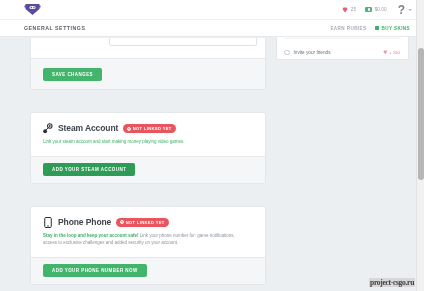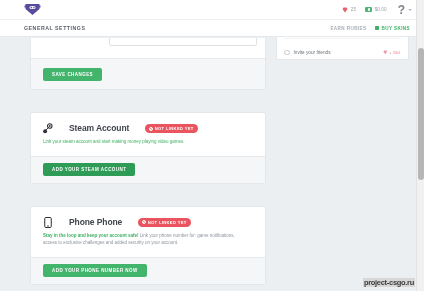--- a/index.html
+++ b/index.html
@@ -214,21 +214,21 @@
   .account-card {
     margin-top: 22px;
     position: relative;
   }
   .ac-body {
     padding: 10px 12px 10px 12px;
   }
   .ac-title-row {
     display: flex;
     align-items: center;
-    gap: 16px;
+    gap: 5px;
   }
   .ac-icon {
     width: 10px;
     height: 11px;
     position: relative;
     flex: 0 0 auto;
   }
   .ac-title {
     font-size: 8.5px;
     font-weight: bold;
@@ -359,21 +359,21 @@
     height: 132px;
     background: #b6b6b6;
     border-radius: 3px;
   }
 
   
   .watermark {
     position: absolute;
     right: 9px;
     bottom: 4px;
-    font-family: Liberation Sans, sans-serif;
+    font-family: Liberation Serif, serif;
     font-size: 7.5px;
     font-weight: bold;
     color: #3c3c3c;
     background: #d7d7d7;
     padding: 0 1px;
     letter-spacing: -.3px;
     z-index: 10;
   }
 </style>
 </head>

